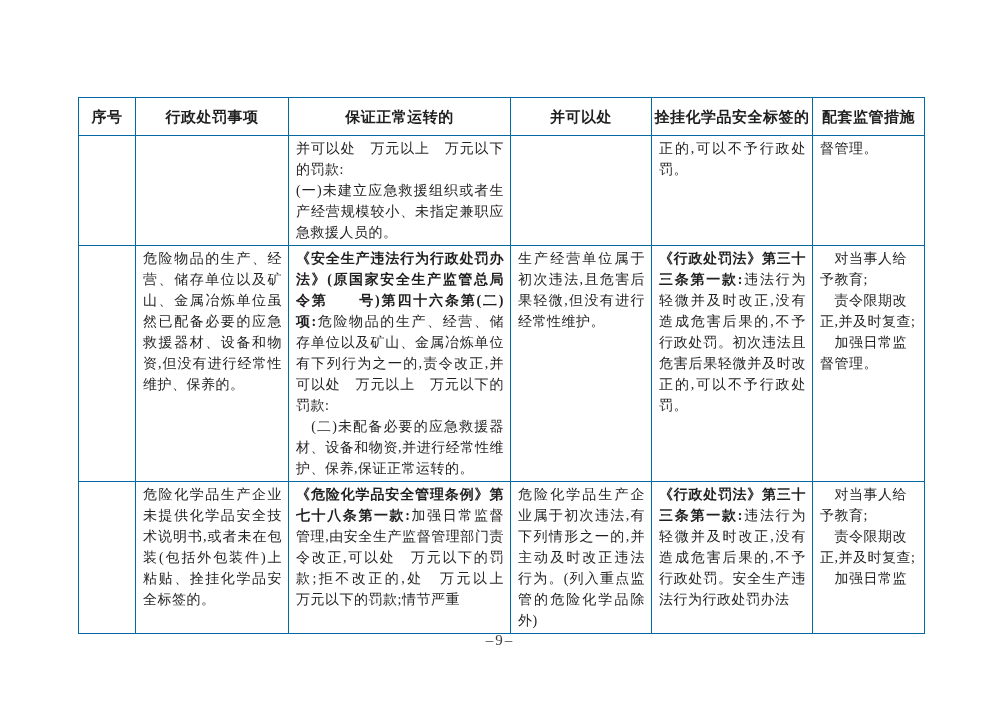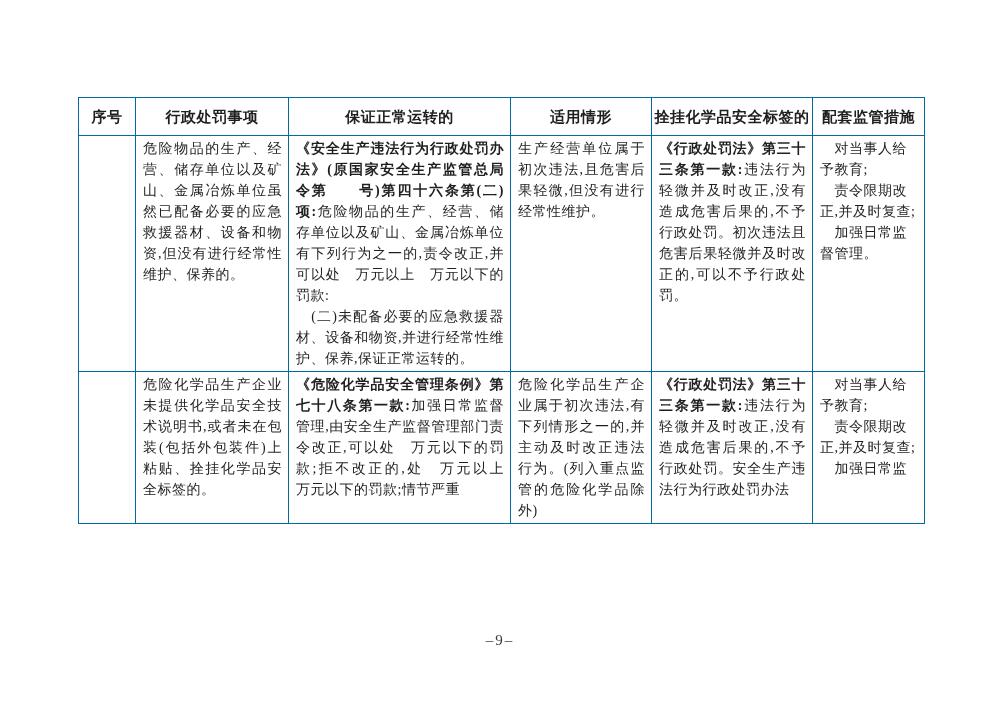--- a/index.html
+++ b/index.html
@@ -77,26 +77,47 @@
       <col style="width:222px">
       <col style="width:141px">
       <col style="width:161px">
       <col style="width:112px">
     </colgroup>
     <thead>
       <tr>
         <th>序号</th>
         <th>行政处罚事项</th>
         <th>保证正常运转的</th>
-        <th>适用情形</th>
+        <th>并可以处</th>
         <th>拴挂化学品安全标签的</th>
         <th>配套监管措施</th>
       </tr>
     </thead>
     <tbody>
+      <tr class="r1">
+        <td>
+            <p></p>
+          </td>
+        <td>
+            <p></p>
+          </td>
+        <td>
+            <p><b></b><span>并可以处　万元以上　万元以下的罚款:
+(一)未建立应急救援组织或者生产经营规模较小、未指定兼职应急救援人员的。</span></p>
+          </td>
+        <td>
+            <p></p>
+          </td>
+        <td>
+            <p><b></b><span>正的,可以不予行政处罚。</span></p>
+          </td>
+        <td class="left">
+            <p>督管理。</p>
+          </td>
+      </tr>
       <tr class="r2">
         <td>
             <p></p>
           </td>
         <td class="vmid">
             <p>危险物品的生产、经营、储存单位以及矿山、金属冶炼单位虽然已配备必要的应急救援器材、设备和物资,但没有进行经常性维护、保养的。</p>
           </td>
         <td>
             <p><b>《安全生产违法行为行政处罚办法》(原国家安全生产监管总局令第　　号)第四十六条第(二)项:</b><span>危险物品的生产、经营、储存单位以及矿山、金属冶炼单位有下列行为之一的,责令改正,并可以处　万元以上　万元以下的罚款:
 　(二)未配备必要的应急救援器材、设备和物资,并进行经常性维护、保养,保证正常运转的。</span></p>

